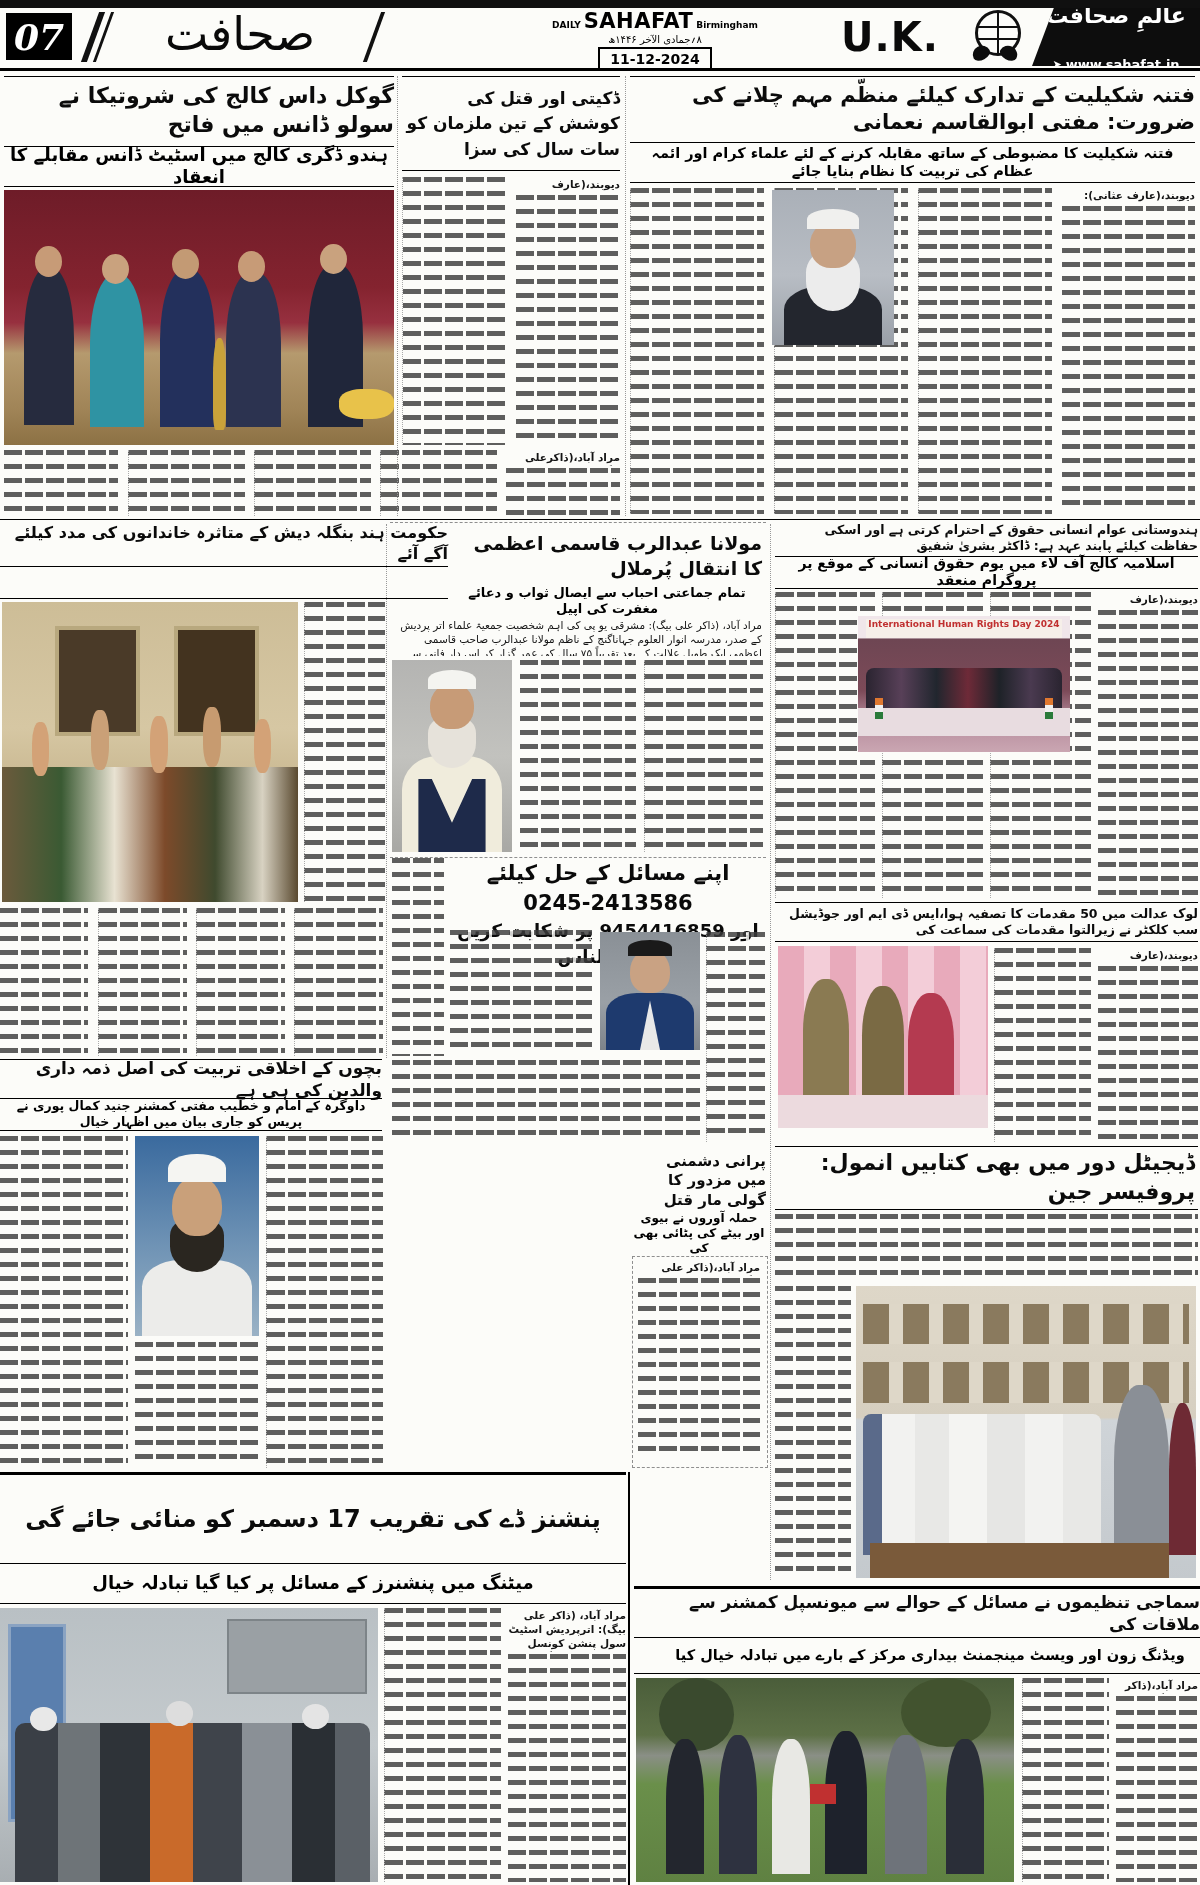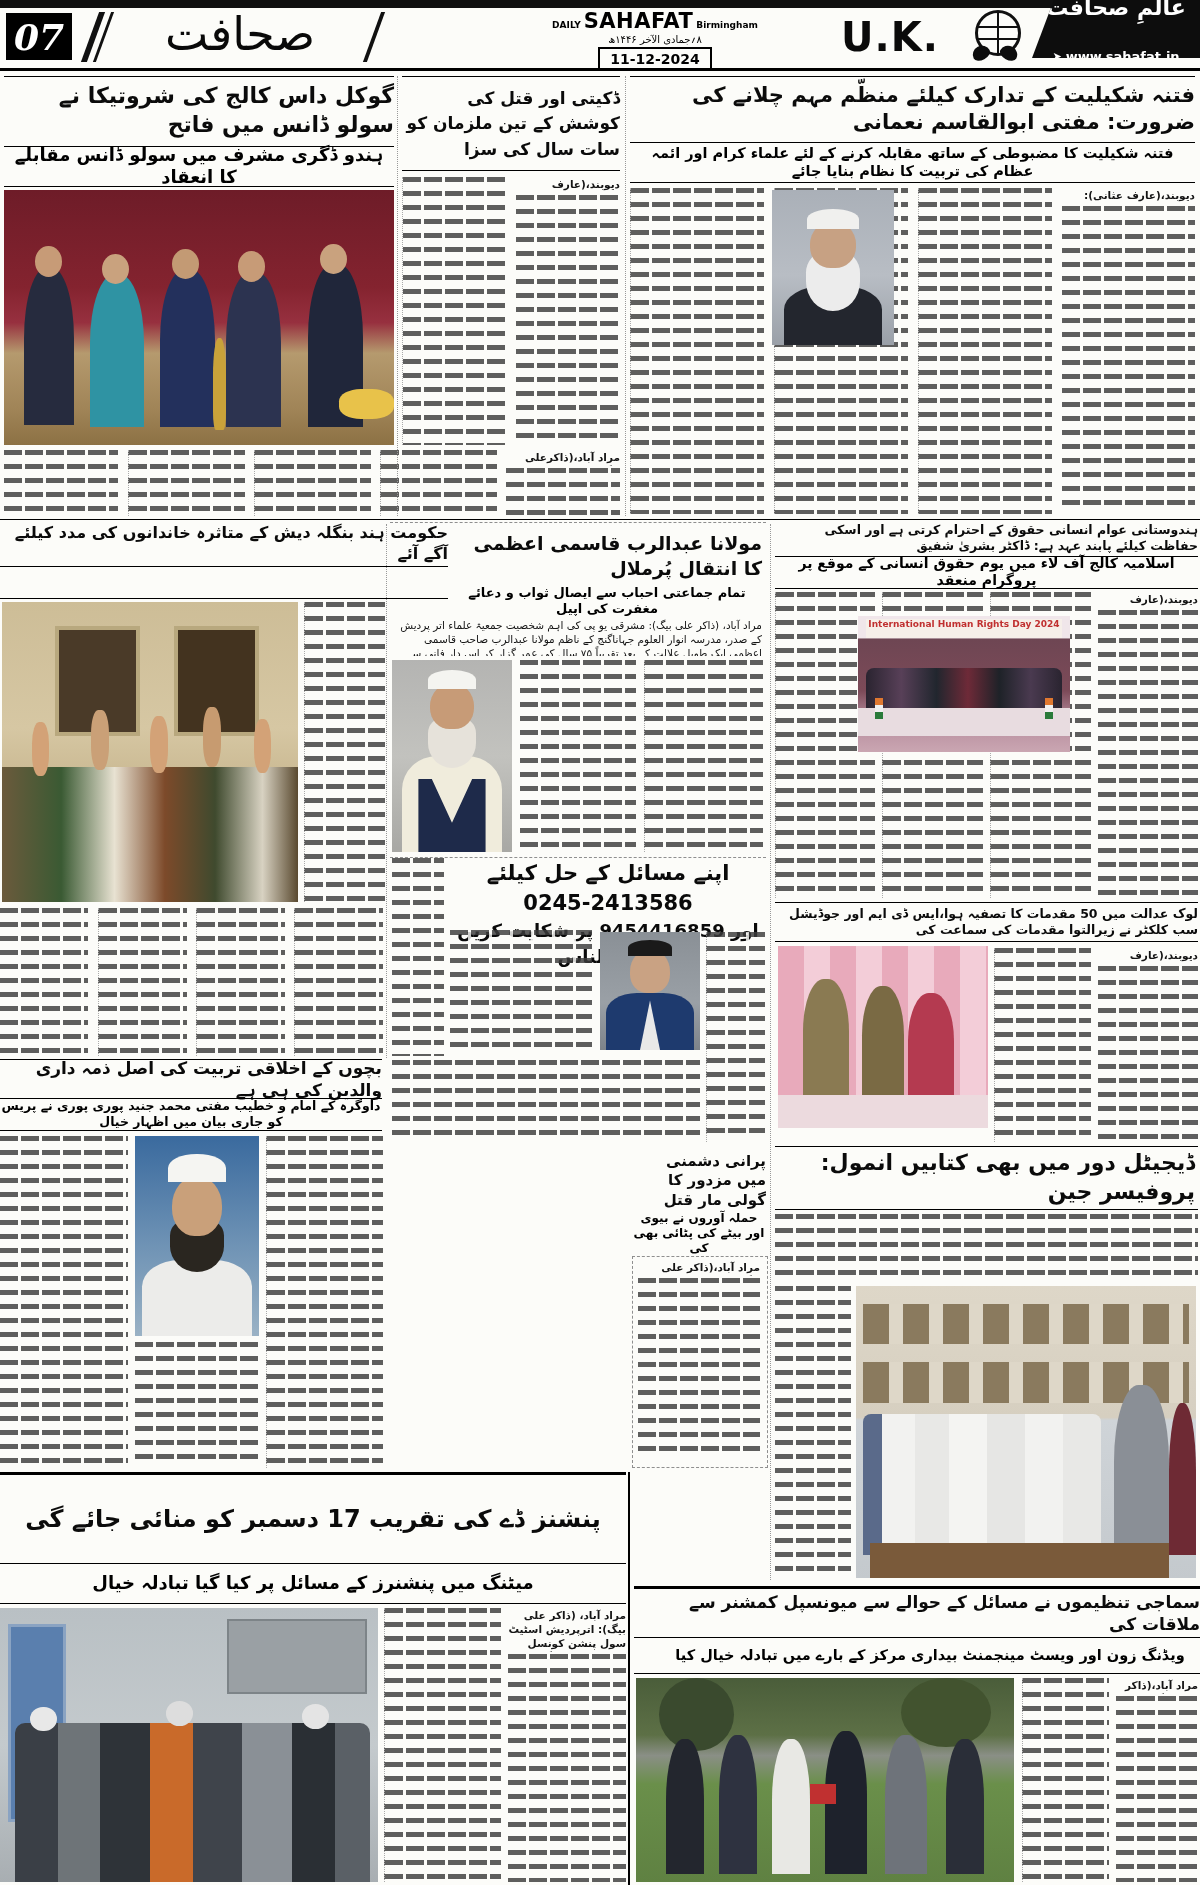--- a/index.html
+++ b/index.html
@@ -69,33 +69,33 @@
     <div class="rtl" style="font-size:10px;line-height:14px;">۸؍جمادی الآخر ۱۴۴۶ھ</div>
     <div id="datebox">11-12-2024</div>
   </div>
 
   <div id="ukbox" class="abs" style="left:820px;top:14px;width:140px;height:46px;font-size:40px;line-height:46px;text-align:center;color:#0a0a0a;">U.K.</div>
 
   <div class="abs globe" style="left:975px;top:10px;width:40px;height:40px;"></div>
   <div class="abs leaf" style="left:972px;top:46px;width:18px;height:14px;transform:rotate(-28deg);"></div>
   <div class="abs leaf" style="left:1000px;top:46px;width:18px;height:14px;transform:rotate(28deg);"></div>
 
-  <div id="blackpanel" class="abs" style="left:1032px;top:0;width:168px;height:58px;gap:28px;">
+  <div id="blackpanel" class="abs" style="left:1032px;top:8px;width:168px;height:58px;gap:28px;">
     <div class="rtl" style="font-size:22px;font-weight:800;line-height:26px;">عالمِ صحافت</div>
     <div style="display:flex;align-items:center;gap:4px;">
       <span style="color:#fff;font-size:11px;">➤</span>
       <span style="font-size:13px;font-weight:800;">www.sahafat.in</span>
     </div>
   </div>
   <div class="abs rule2" style="left:0;top:68px;width:1200px;"></div>
 
   <div class="abs rule" style="left:4px;top:76px;width:390px;"></div>
   <div class="abs hl" style="left:4px;top:80px;width:390px;height:62px;font-size:22px;">گوکل داس کالج کی شروتیکا نے سولو ڈانس میں فاتح</div>
   <div class="abs rule" style="left:4px;top:146px;width:390px;"></div>
-  <div class="abs sub" style="left:4px;top:150px;width:390px;height:32px;font-size:18px;">ہندو ڈگری مشرف میں سولو ڈانس مقابلے کا انعقاد</div>
+  <div class="abs sub" style="left:4px;top:150px;width:390px;height:32px;font-size:18px;">ہندو ڈگری کالج میں اسٹیٹ ڈانس مقابلے کا انعقاد</div>
   <div class="abs rule" style="left:4px;top:186px;width:390px;"></div>
 
   <div class="abs ph" id="ph-solo" style="left:4px;top:190px;width:390px;height:255px;background:linear-gradient(180deg,#6e1c28 0%,#84232f 38%,#97303f 52%,#b59a6e 64%,#a08457 86%,#8c7144 100%);">
     <div class="c" style="left:5%;top:30%;width:13%;height:62%;background:#262b3e;border-radius:45% 45% 0 0;"></div>
     <div class="c" style="left:22%;top:33%;width:14%;height:60%;background:#2f93a3;border-radius:45% 45% 0 0;"></div>
     <div class="c" style="left:40%;top:31%;width:14%;height:62%;background:#23305c;border-radius:45% 45% 0 0;"></div>
     <div class="c" style="left:57%;top:32%;width:14%;height:61%;background:#2c3350;border-radius:45% 45% 0 0;"></div>
     <div class="c" style="left:78%;top:29%;width:14%;height:64%;background:#20263a;border-radius:45% 45% 0 0;"></div>
     <div class="c" style="left:53.5%;top:58%;width:3.5%;height:36%;background:#c9a23a;border-radius:40% 40% 20% 20%;"></div>
     <div class="c" style="left:8%;top:22%;width:7%;height:12%;background:#c79b77;border-radius:50%;"></div>
@@ -192,21 +192,21 @@
     <div class="c" style="left:30%;top:14%;width:40%;height:38%;background:#c9a283;border-radius:50% 50% 42% 42%;"></div>
     <div class="c" style="left:28%;top:7%;width:44%;height:13%;background:#1a1a1a;border-radius:50% 50% 0 0;"></div>
   </div>
   <div class="abs tx bl" style="left:706px;top:932px;width:58px;height:210px;"></div>
   <div class="abs tx" style="left:450px;top:930px;width:142px;height:124px;"></div>
   <div class="abs tx" style="left:392px;top:1060px;width:308px;height:84px;"></div>
 
   <div class="abs rule" style="left:0;top:1059px;width:382px;"></div>
   <div class="abs hl" style="left:0;top:1062px;width:382px;height:34px;font-size:17px;">بچوں کے اخلاقی تربیت کی اصل ذمہ داری والدین کی ہی ہے</div>
   <div class="abs rule" style="left:0;top:1098px;width:382px;"></div>
-  <div class="abs sub" style="left:0;top:1101px;width:382px;height:26px;font-size:12.5px;font-weight:700;">داوگرہ کے امام و خطیب مفتی محمد جنید پوری پوری نے پریس کو جاری بیان میں اظہار خیال</div>
+  <div class="abs sub" style="left:0;top:1101px;width:382px;height:26px;font-size:12.5px;font-weight:700;">داوگرہ کے امام و خطیب مفتی کمشنر جنید کمال پوری نے پریس کو جاری بیان میں اظہار خیال</div>
   <div class="abs rule" style="left:0;top:1130px;width:382px;"></div>
 
   <div class="abs ph" style="left:135px;top:1136px;width:124px;height:200px;background:linear-gradient(180deg,#3a6a9e 0%,#6f93b5 55%,#9ab2c5 100%);">
     <div class="c" style="left:6%;top:62%;width:88%;height:38%;background:#ececea;border-radius:35% 35% 0 0;"></div>
     <div class="c" style="left:28%;top:42%;width:44%;height:26%;background:#2a2620;border-radius:30% 30% 50% 50%;"></div>
     <div class="c" style="left:30%;top:20%;width:40%;height:30%;background:#c9a07a;border-radius:50% 50% 45% 45%;"></div>
     <div class="c" style="left:27%;top:9%;width:46%;height:14%;background:#f5f5f2;border-radius:50% 50% 0 0;"></div>
   </div>
   <div class="abs tx" style="left:0;top:1136px;width:128px;height:332px;"></div>
   <div class="abs tx bl" style="left:266px;top:1136px;width:116px;height:332px;"></div>

